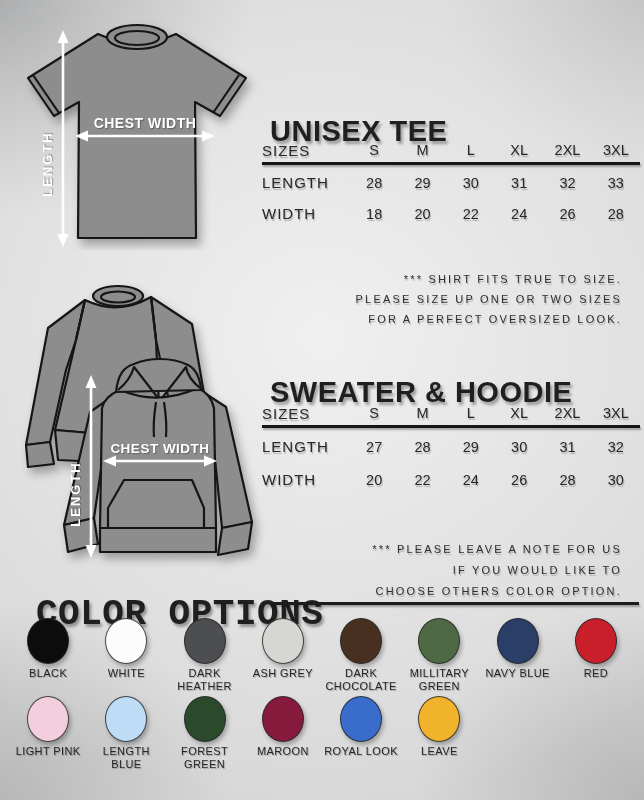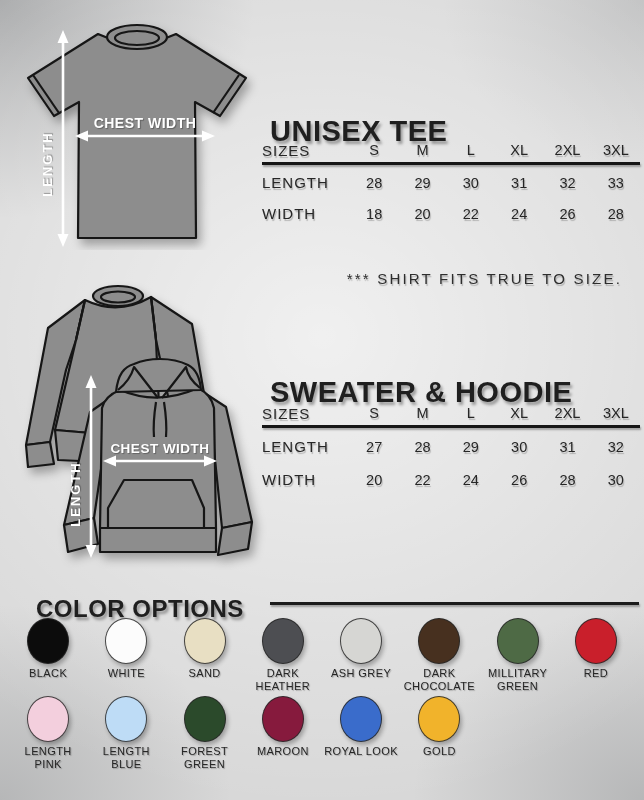--- a/index.html
+++ b/index.html
@@ -23,27 +23,27 @@
   
   .size-table{position:absolute;width:378px;color:#262626;}
   .trow{display:grid;grid-template-columns:88px repeat(6,1fr);align-items:center;height:31px;}
   .trow.thead{height:22px;}
   .tlabel{font-size:15px;letter-spacing:1px;text-align:left;text-shadow:1px 1.5px 1px rgba(0,0,0,0.22);}
   .tcell{font-size:14.5px;text-align:center;text-shadow:1px 1.5px 1px rgba(0,0,0,0.22);}
   .trule{height:3px;background:#161616;margin:1px 0 2px 0;box-shadow:1px 2px 2px rgba(0,0,0,0.3);}
   
   .note{
     position:absolute;right:22px;text-align:right;color:#2e2e2e;
-    font-size:15px;letter-spacing:2.2px;
+    font-size:11px;letter-spacing:2.2px;
     text-shadow:1px 1.5px 1px rgba(0,0,0,0.22);
   }
   .note div{line-height:20px;}
   #note2 div{line-height:21px;}
   
-  #color-title{font-size:24px;left:28px;top:589px;}
+  #color-title{font-size:36px;left:28px;top:589px;font-family:Liberation Mono, monospace;}
   .color-line{position:absolute;left:270px;right:5px;top:602px;height:3px;background:#1c1c1c;box-shadow:1px 2px 2px rgba(0,0,0,0.3);}
   .swatch-grid{
     position:absolute;left:9px;top:610px;width:626px;
     display:grid;grid-template-columns:repeat(8,1fr);grid-auto-rows:78px;
   }
   .swatch{text-align:center;}
   .dot{
     display:block;width:42px;height:46px;margin:8px auto 3px auto;
     border-radius:50%;border:1.5px solid rgba(40,40,40,0.85);
     box-sizing:border-box;box-shadow:2px 3px 4px rgba(0,0,0,0.28);
@@ -111,20 +111,22 @@
       <div class="tcell">20</div>
       <div class="tcell">22</div>
       <div class="tcell">24</div>
       <div class="tcell">26</div>
       <div class="tcell">28</div>
     </div>
   </div>
 
   <div class="note" id="note1" style="top:269px;">
     <div>*** SHIRT FITS TRUE TO SIZE.</div>
+    <div>PLEASE SIZE UP ONE OR TWO SIZES</div>
+    <div>FOR A PERFECT OVERSIZED LOOK.</div>
   </div>
 
   <svg class="garment" style="left:10px;top:270px;" width="258" height="300" viewBox="0 0 258 300">
     <g style="filter:drop-shadow(4px 6px 5px rgba(0,0,0,0.3));">
 
       <path d="M141,27 L182,54 L196,135 L162,145 L146,70 Z"></path>
       <path d="M75,30 L38,58 L16,175 L40,172 L56,100 L66,70 Z"></path>
       <path d="M16,175 L40,172 L44,194 L18,197 Z"></path>
       <path d="M75,30 Q108,46 141,27 L146,70 L150,158 L92,164 L45,160 L66,70 Z"></path>
       <path d="M45,160 L92,164 L92,192 L48,190 Z"></path>
@@ -181,76 +183,81 @@
       <div class="tlabel">WIDTH</div>
       <div class="tcell">20</div>
       <div class="tcell">22</div>
       <div class="tcell">24</div>
       <div class="tcell">26</div>
       <div class="tcell">28</div>
       <div class="tcell">30</div>
     </div>
   </div>
 
+  <div class="note" id="note2" style="top:539px;">
+    <div>*** PLEASE LEAVE A NOTE FOR US</div>
+    <div>IF YOU WOULD LIKE TO</div>
+    <div>CHOOSE OTHERS COLOR OPTION.</div>
+  </div>
 
   <h2 class="sec-title" id="color-title">COLOR OPTIONS</h2>
   <div class="color-line"></div>
 
   <div class="swatch-grid">
     <div class="swatch">
       <span class="dot" style="background: rgb(12, 12, 12);"></span>
       <span class="swatch-label">BLACK</span>
     </div>
     <div class="swatch">
       <span class="dot" style="background: rgb(252, 252, 252);"></span>
       <span class="swatch-label">WHITE</span>
     </div>
     <div class="swatch">
-      <span class="dot" style="background: rgb(232, 223, 195);"></span>
-      <span class="swatch-label">SAND</span>
-    </div>
-    <div class="swatch">
       <span class="dot" style="background: rgb(77, 78, 82);"></span>
       <span class="swatch-label">DARK HEATHER</span>
     </div>
     <div class="swatch">
       <span class="dot" style="background: rgb(214, 214, 211);"></span>
       <span class="swatch-label">ASH GREY</span>
     </div>
     <div class="swatch">
       <span class="dot" style="background: rgb(71, 48, 31);"></span>
       <span class="swatch-label">DARK CHOCOLATE</span>
     </div>
     <div class="swatch">
       <span class="dot" style="background: rgb(78, 106, 69);"></span>
       <span class="swatch-label">MILLITARY GREEN</span>
     </div>
     <div class="swatch">
+      <span class="dot" style="background: rgb(43, 62, 104);"></span>
+      <span class="swatch-label">NAVY BLUE</span>
+    </div>
+    <div class="swatch">
       <span class="dot" style="background: rgb(201, 31, 43);"></span>
       <span class="swatch-label">RED</span>
     </div>
     <div class="swatch">
       <span class="dot" style="background: rgb(243, 207, 221);"></span>
-      <span class="swatch-label">LENGTH PINK</span>
+      <span class="swatch-label">LIGHT PINK</span>
     </div>
     <div class="swatch">
       <span class="dot" style="background: rgb(190, 220, 246);"></span>
       <span class="swatch-label">LENGTH BLUE</span>
     </div>
     <div class="swatch">
       <span class="dot" style="background: rgb(43, 74, 43);"></span>
       <span class="swatch-label">FOREST GREEN</span>
     </div>
     <div class="swatch">
       <span class="dot" style="background: rgb(134, 26, 61);"></span>
       <span class="swatch-label">MAROON</span>
     </div>
     <div class="swatch">
       <span class="dot" style="background: rgb(58, 108, 203);"></span>
       <span class="swatch-label">ROYAL LOOK</span>
     </div>
     <div class="swatch">
       <span class="dot" style="background: rgb(241, 179, 43);"></span>
-      <span class="swatch-label">GOLD</span>
+      <span class="swatch-label">LEAVE</span>
     </div>
   </div>
 
 </div>
 
 </body></html>

